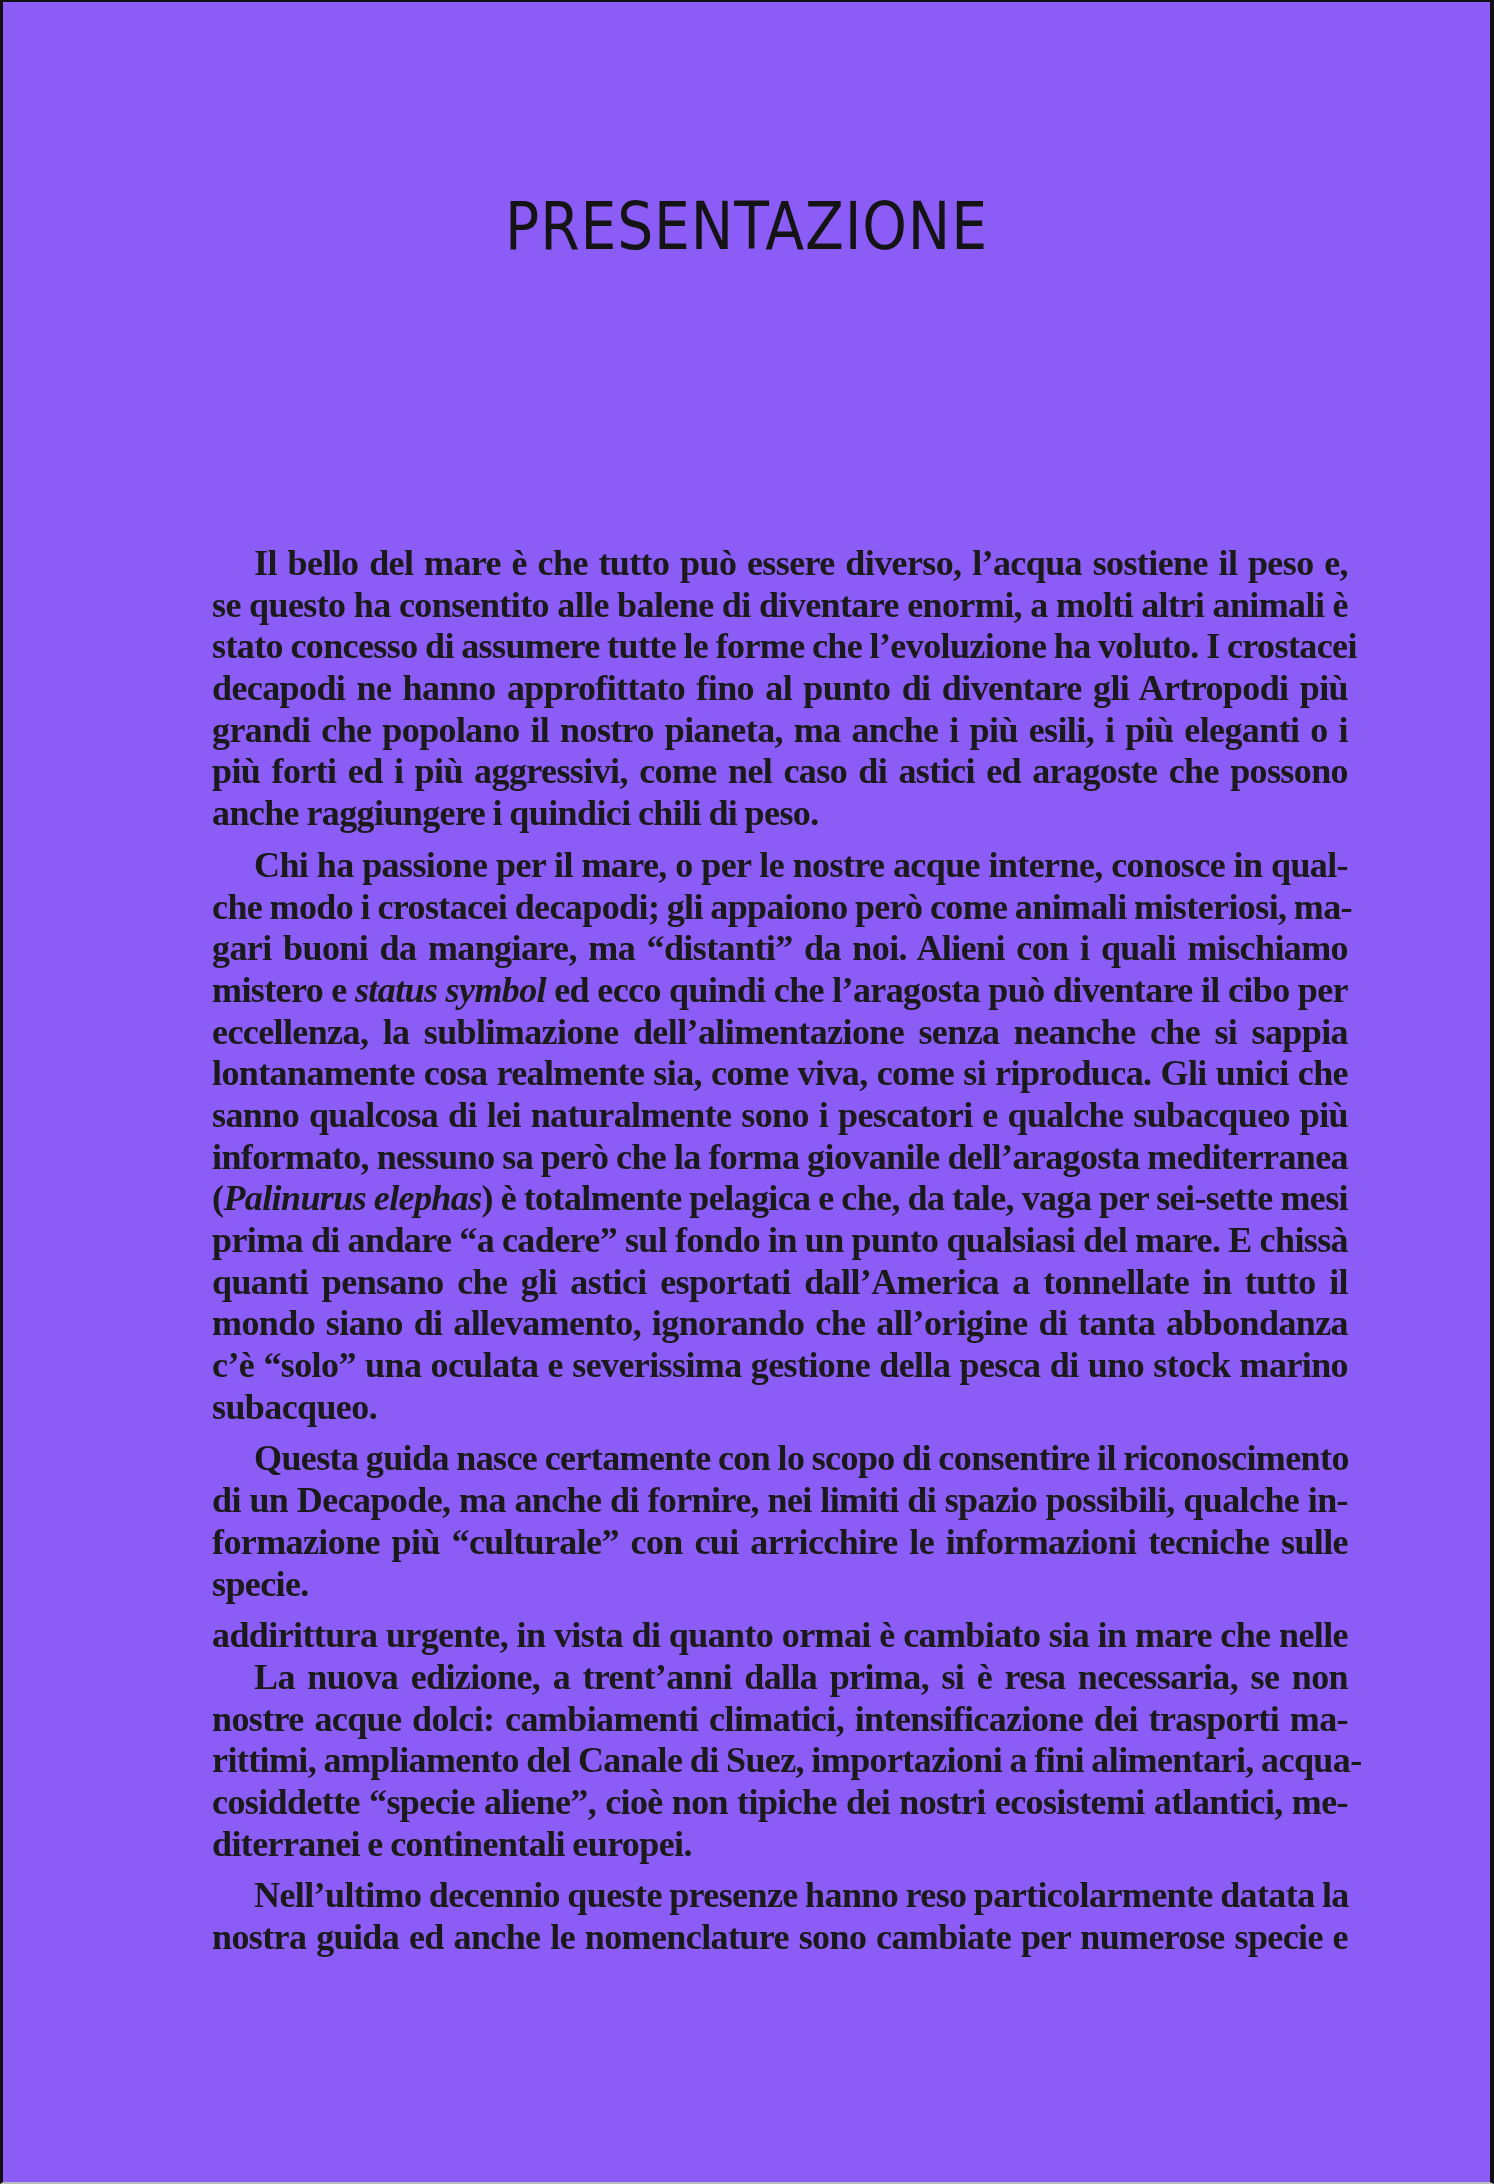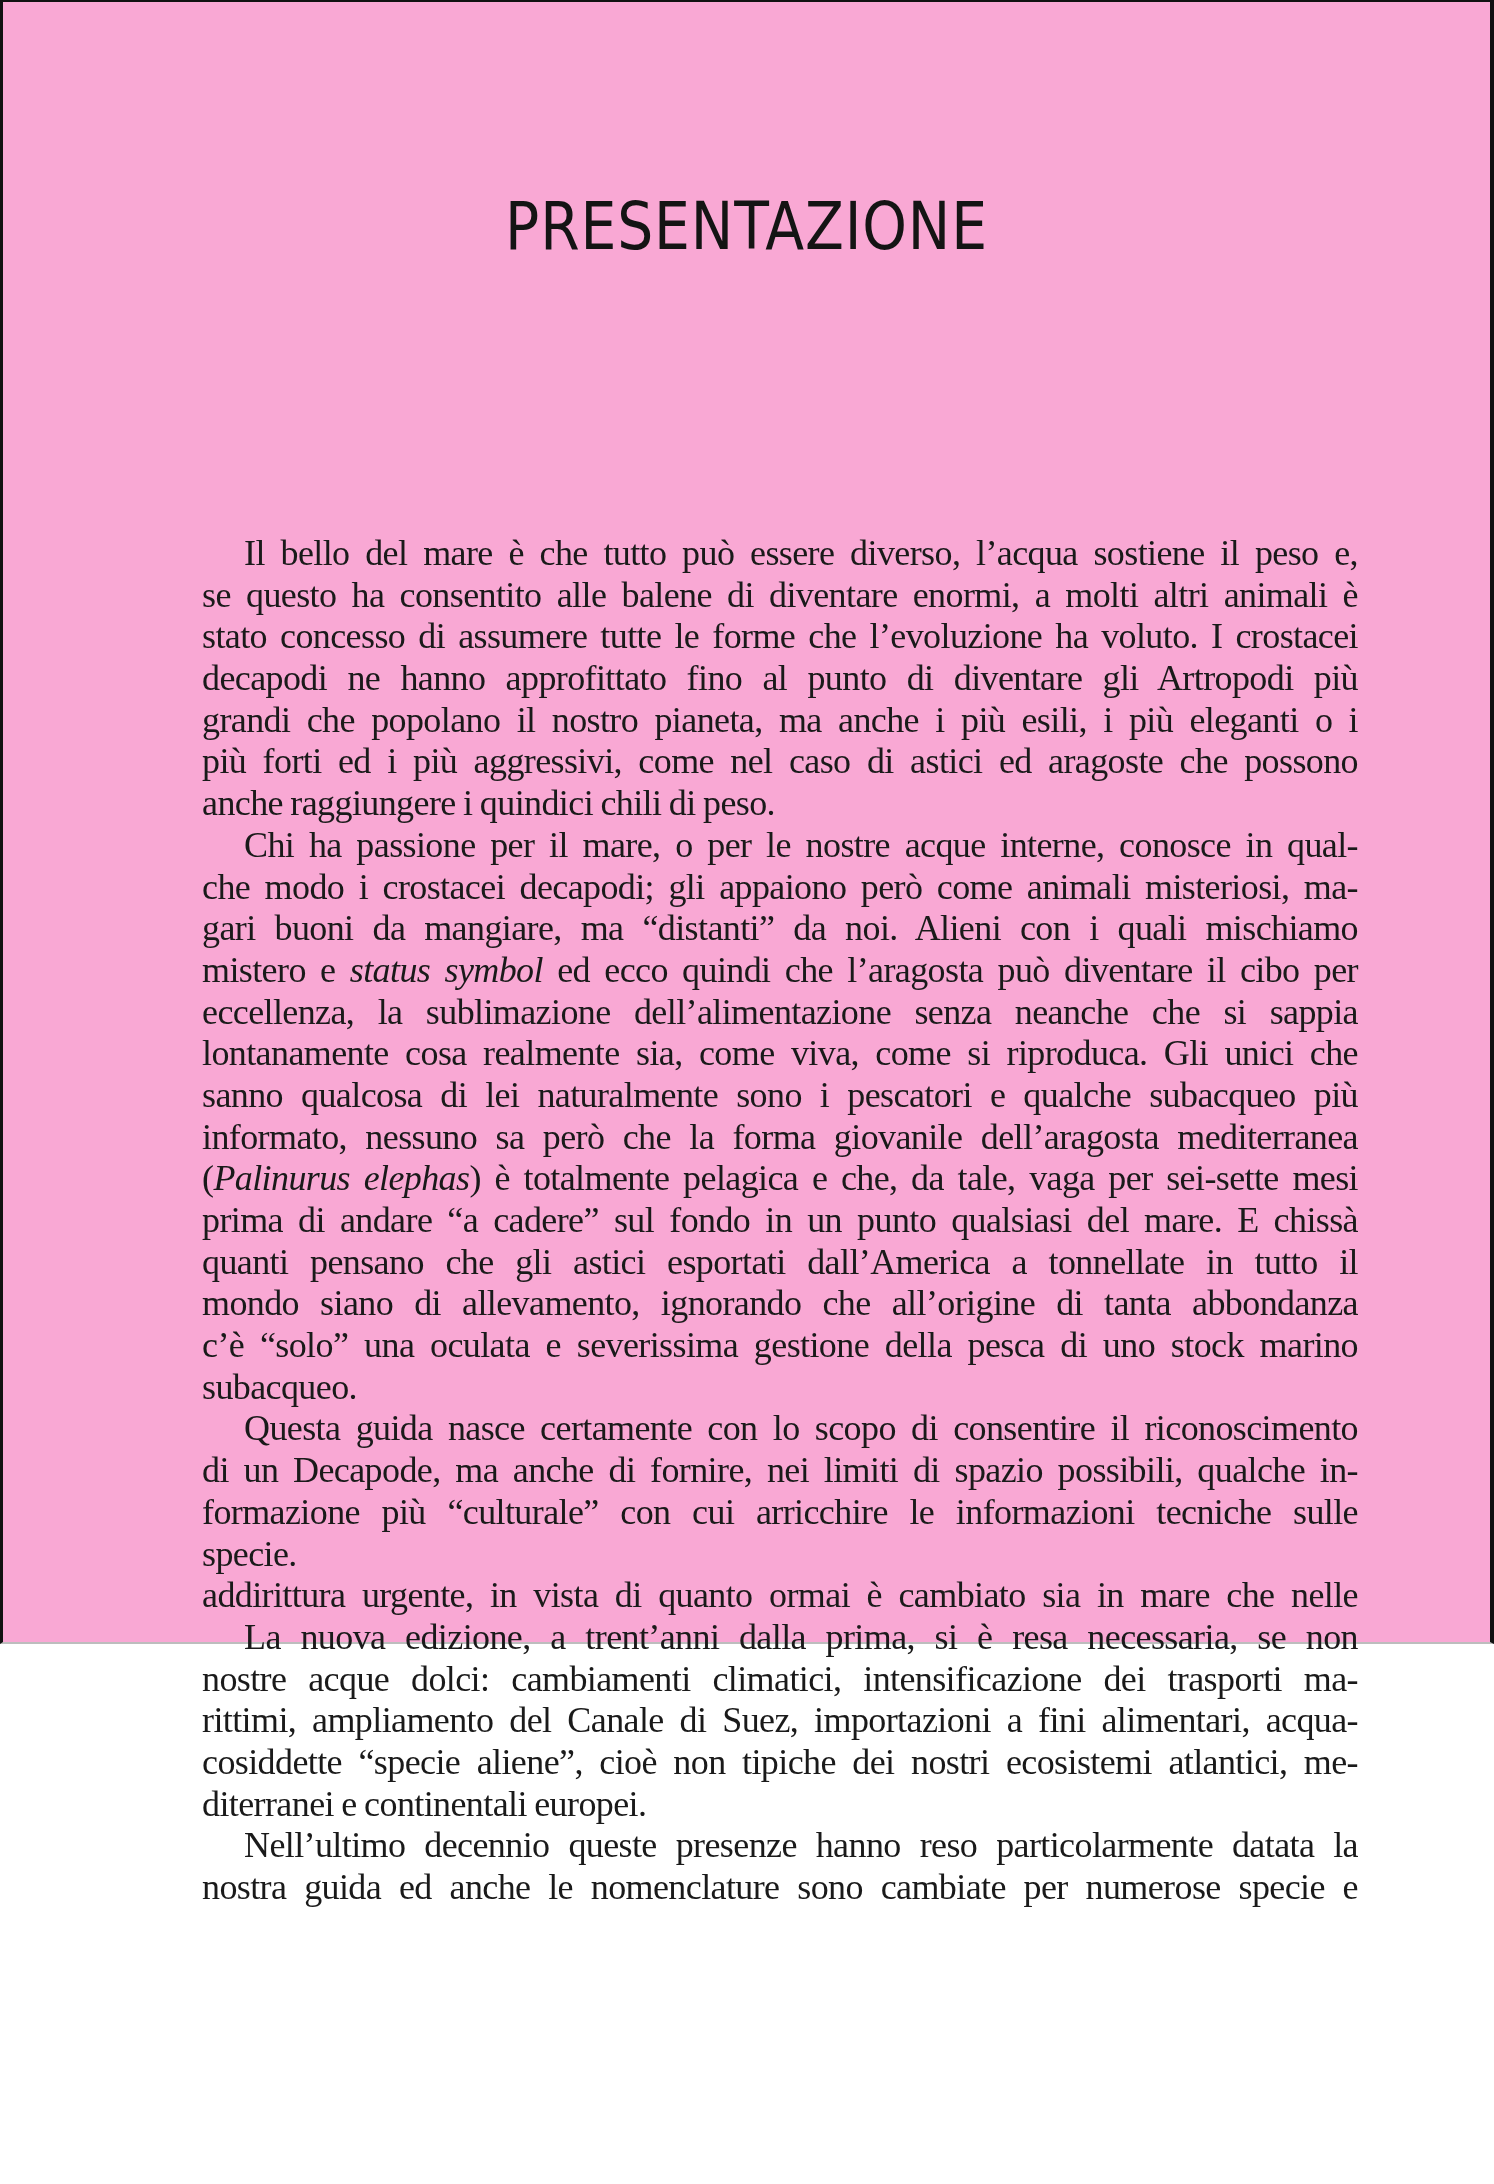--- a/index.html
+++ b/index.html
@@ -11,27 +11,27 @@
     width: 1494px;
     height: 2184px;
     position: relative;
     overflow: hidden;
   }
   .page {
     position: absolute;
     left: 0;
     top: 0;
     width: 1494px;
-    height: 1644px;
+    height: 2184px;
     box-sizing: border-box;
     border-top: 2px solid #111;
     border-left: 3px solid #111;
     border-right: 4px solid #111;
     border-bottom: 2px solid #bdbdbd;
-    background: #f9a8d4;
+    background: #8b5cf6;
   }
   .title {
     position: absolute;
     left: 0;
     right: 0;
     top: 192px;
     text-align: center;
     font-family: "DejaVu Sans", sans-serif;
     font-weight: normal;
     font-size: 66px;
@@ -44,23 +44,24 @@
   }
   .body-text {
     position: absolute;
     left: 199px;
     top: 531px;
     width: 1156px;
     font-family: "Liberation Serif", serif;
     color: #1a1a1a;
   }
   .para {
-    margin: 0;
+    margin: 10px;
     font-size: 36px;
     line-height: 41.7px;
+    font-weight: bold;
   }
   .line {
     display: block;
     height: 41.7px;
     white-space: nowrap;
     text-align: justify;
     text-align-last: justify;
     letter-spacing: -0.6px;
     word-spacing: -1px;
     overflow: visible;

